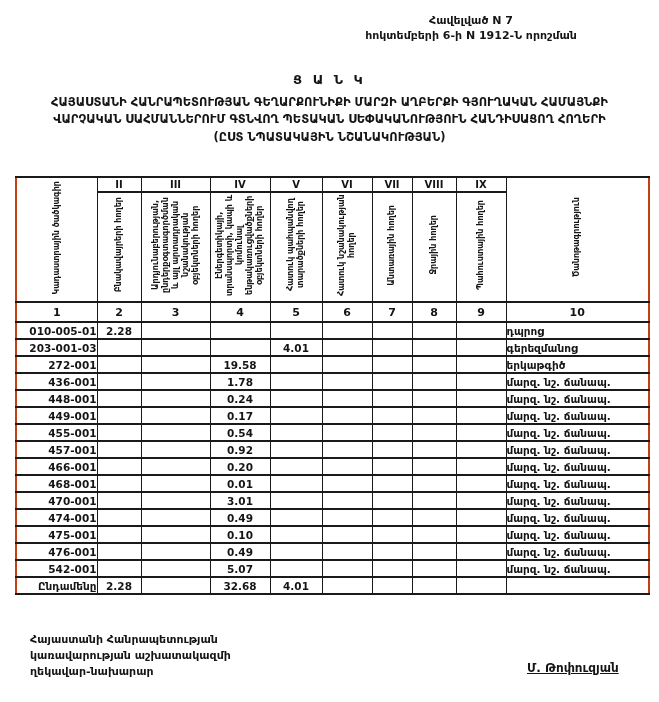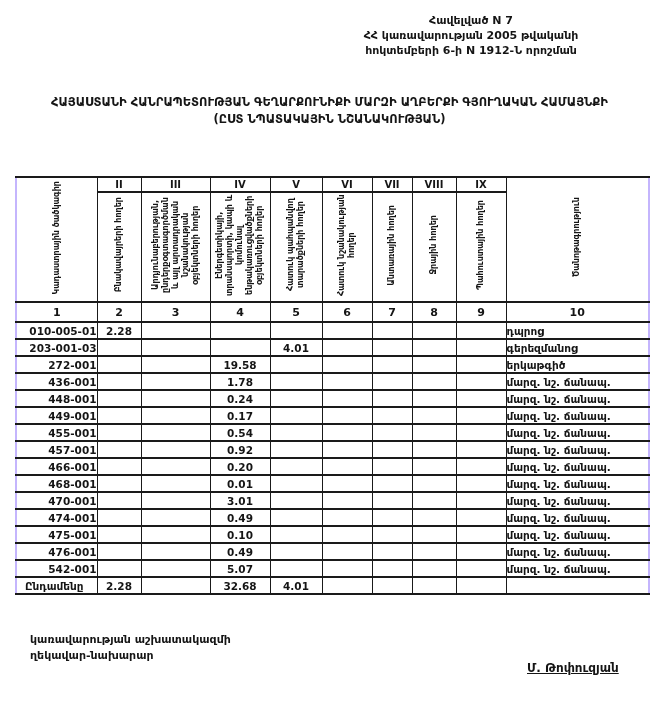--- a/index.html
+++ b/index.html
@@ -19,66 +19,67 @@
     text-align:center; font-weight:bold; font-size:13px; letter-spacing:3px;
   }
   .subtitle {
     position:absolute; top:94px; left:0; width:100%;
     text-align:center; font-weight:bold; font-size:11.5px; line-height:1.5;
   }
 
   table.land {
     position:absolute; top:176px; left:15px; width:633px;
     border-collapse:collapse; table-layout:fixed;
-    border:2px solid #c4b5fd;
+    border:2px solid #c2410c;
   }
   table.land th, table.land td {
     border-style:solid; border-color:#1a1a1a;
     border-width:2px 1px;
     padding:0; overflow:hidden;
   }
   th.roman { height:13px; font-size:10px; font-weight:bold; text-align:center; }
   th.vh { height:108px; text-align:center; vertical-align:middle; padding:1px; font-weight:normal; }
   .vtext {
     display:inline-block;
     writing-mode:vertical-rl; transform:rotate(180deg);
     font-size:8px; font-weight:bold; line-height:1.25;
     max-height:104px; white-space:normal; text-align:center;
   }
   th.vh.tall .vtext { max-height:122px; }
   tr.num-row td { height:18px; text-align:center; font-weight:bold; font-size:11px; }
   tr.data-row td { height:15px; font-weight:bold; font-size:10.5px; }
   td.code-cell { text-align:right; padding-left:4px; }
   td.val-cell  { text-align:center; }
   td.note-cell { text-align:left; padding-left:5px; font-size:10px; }
-  tr.total-row td.code-cell { text-align:left; padding-left:8px; }
+  tr.total-row td.code-cell { text-align:right; padding-left:8px; }
 
   .footer-left {
     position:absolute; top:632px; left:30px;
     font-weight:bold; font-size:11px; line-height:1.45;
   }
   .signature {
     position:absolute; top:661px; left:527px;
     font-weight:bold; font-size:12px;text-decoration:underline;
   }
 </style>
 </head>
 <body>
 
 <div class="page">
 
   <div class="appendix">
     <div>Հավելված N 7</div>
-    <div>ՀՀ կառավարության 2005 թվականի</div>
     <div>հոկտեմբերի 6-ի N 1912-Ն որոշման</div>
   </div>
 
+  <div class="doc-title">Ց Ա Ն Կ</div>
 
   <div class="subtitle">
     <div>ՀԱՅԱՍՏԱՆԻ ՀԱՆՐԱՊԵՏՈՒԹՅԱՆ ԳԵՂԱՐՔՈՒՆԻՔԻ ՄԱՐԶԻ ԱՂԲԵՐՔԻ ԳՅՈՒՂԱԿԱՆ ՀԱՄԱՅՆՔԻ</div>
+    <div>ՎԱՐՉԱԿԱՆ ՍԱՀՄԱՆՆԵՐՈՒՄ ԳՏՆՎՈՂ ՊԵՏԱԿԱՆ ՍԵՓԱԿԱՆՈՒԹՅՈՒՆ ՀԱՆԴԻՍԱՑՈՂ ՀՈՂԵՐԻ</div>
     <div>(ԸՍՏ ՆՊԱՏԱԿԱՅԻՆ ՆՇԱՆԱԿՈՒԹՅԱՆ)</div>
   </div>
 
   <table class="land">
     <colgroup>
       <col style="width:81px">
         <col style="width:44px">
         <col style="width:69px">
       <col style="width:60px">
         <col style="width:52px">
@@ -326,18 +327,19 @@
           <td class="val-cell"></td>
           <td class="val-cell"></td>
           <td class="val-cell"></td>
           <td class="val-cell"></td>
           <td class="note-cell"></td>
         </tr>
       </tbody>
   </table>
 
   <div class="footer-left">
+    <div>Հայաստանի Հանրապետության</div>
     <div>կառավարության աշխատակազմի</div>
     <div>ղեկավար-նախարար</div>
   </div>
   <div class="signature">Մ. Թոփուզյան</div>
 
 </div>
 
 </body></html>

